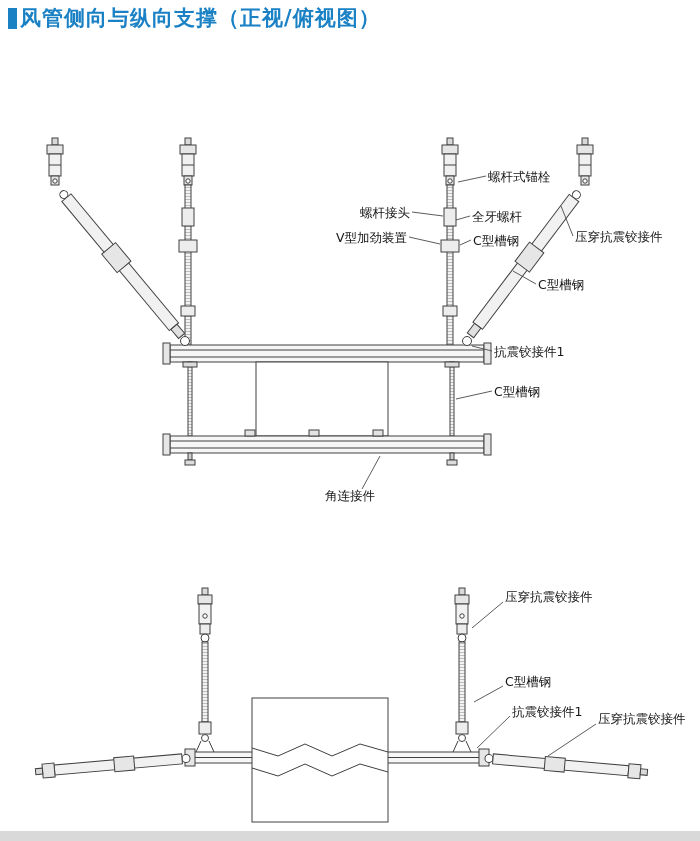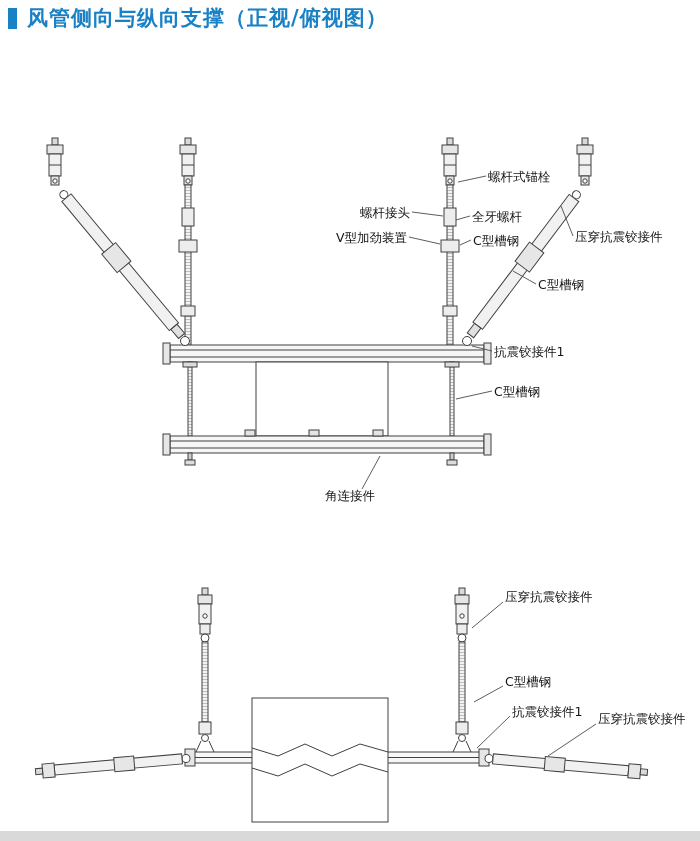--- a/index.html
+++ b/index.html
@@ -3,21 +3,21 @@
 <meta charset="utf-8">
 <style>
   html,body{margin:0;padding:0;}
   body{
     width:700px;height:841px;position:relative;background:#ffffff;
     font-family:"DejaVu Sans","Liberation Sans",sans-serif;
     overflow:hidden;
   }
   .header{
     position:absolute;top:7px;left:8px;
-    display:flex;align-items:center;gap:10px;
+    display:flex;align-items:center;gap:3px;
   }
   .bullet{
     width:9px;height:21px;background:#1a81c5;flex:0 0 auto;
   }
   .title{
     margin:0;font-size:21px;font-weight:bold;color:#1a81c5;letter-spacing:1px;
     line-height:1.1;white-space:nowrap;
   }
   svg{position:absolute;top:0;left:0;}
   .lbl{

